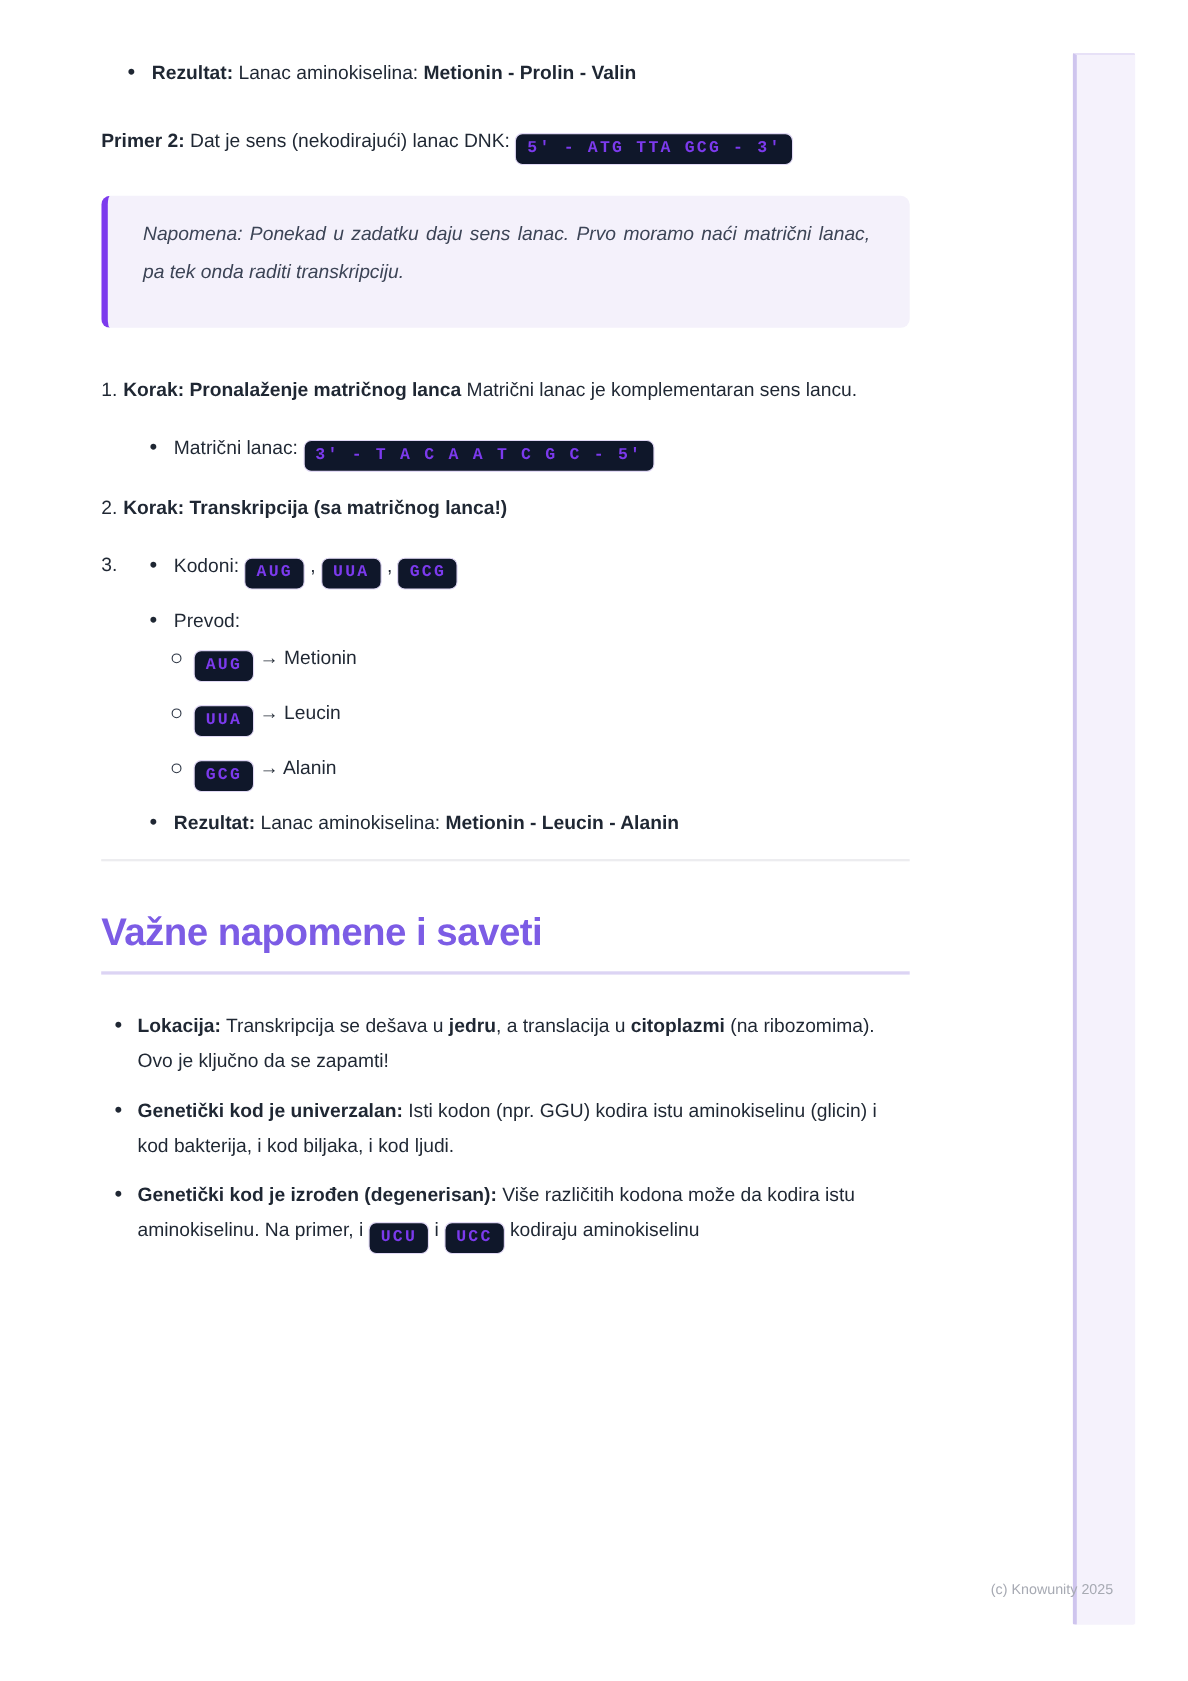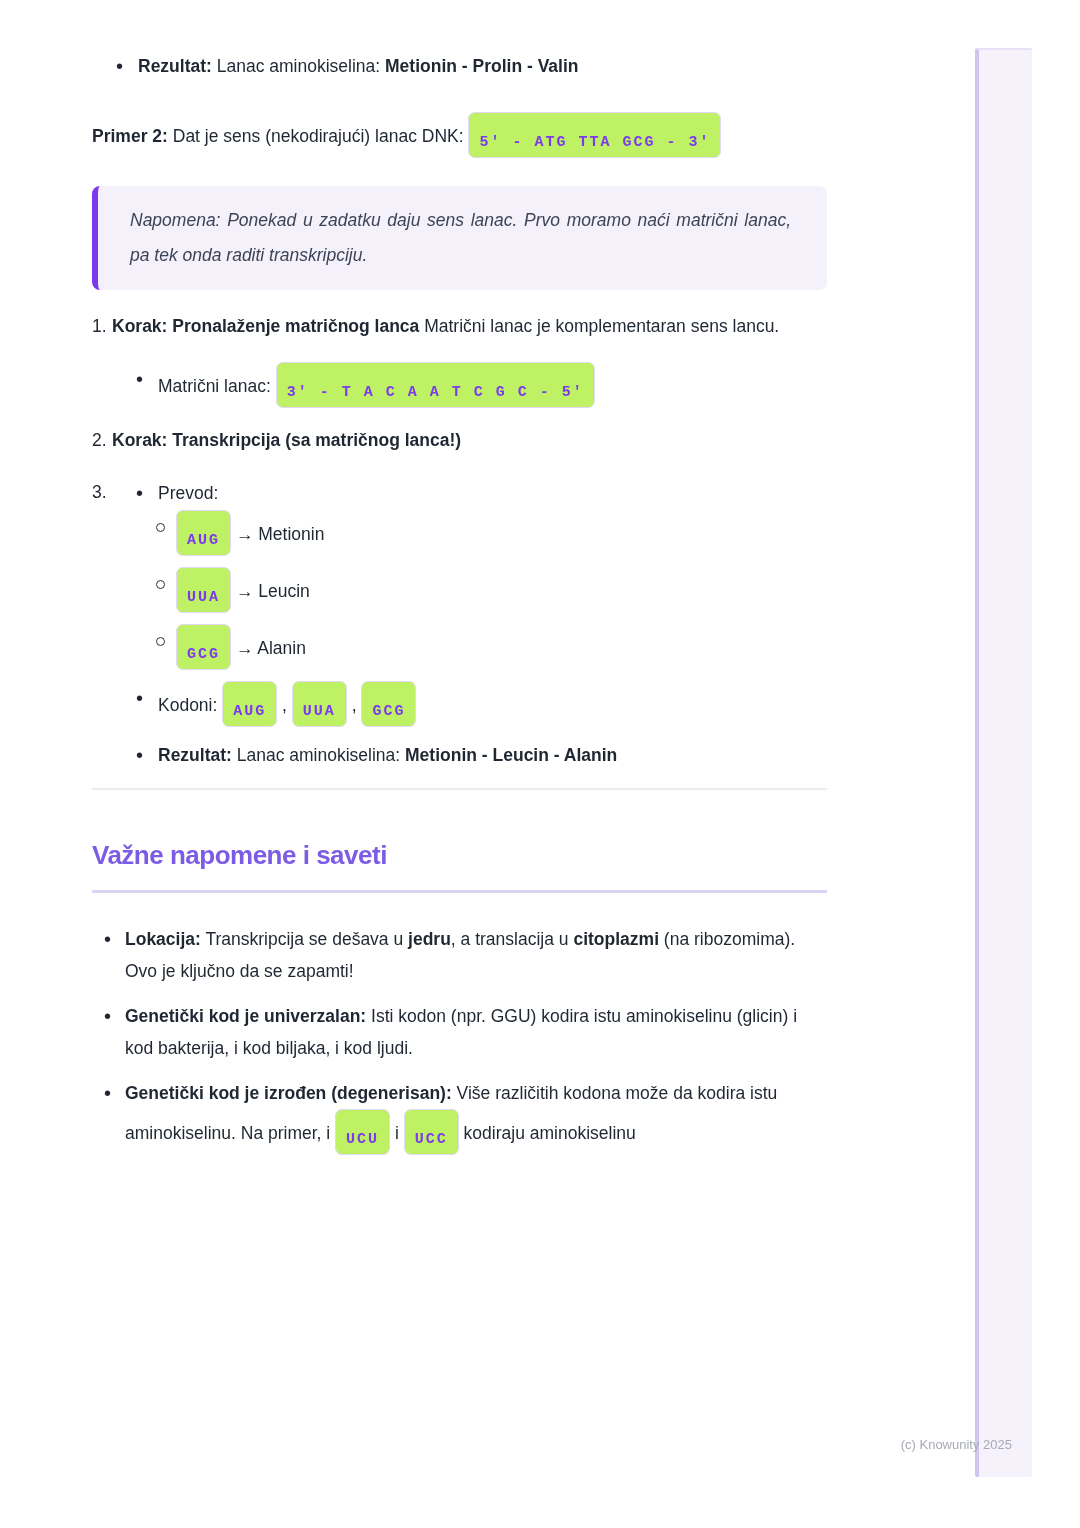--- a/index.html
+++ b/index.html
@@ -17,42 +17,42 @@
   .b { font-weight:700; }
   .i { font-style:italic; }
 
   .chip {
     display:inline-block;
     font-family:"Liberation Mono","DejaVu Sans Mono",monospace;
     font-weight:700;
     font-size:15px;
     letter-spacing:2px;
     color:#7C3AED;
-    background:#bef264;
+    background:#0f172a;
     border:1px solid #E0D8F4;
     border-radius:7px;
-    padding:19px 10px 3px 10px;
+    padding:2px 10px 3px 10px;
     line-height:22px;
     vertical-align:-4px;
     white-space:nowrap;
   }
 
   
   .blist { list-style:none; padding-left:46px; }
   .blist > li { position:relative; line-height:32px; }
   .blist > li::before {
     content:"\2022";
     position:absolute; left:-22px; top:0;
     font-size:20px; line-height:32px; color:#1F2733;
   }
   .chiprow > li { line-height:34px; margin-bottom:11px; }
   .chiprow > li::before { line-height:34px; }
 
   
-  .steps { list-style:none; counter-reset:step; padding-left:20px; margin-top:20px; }
+  .steps { list-style:none; counter-reset:step; padding-left:20px; margin-top:40px; }
   .steps > li { position:relative; margin-bottom:16px; }
   .steps > li::before {
     counter-increment:step;
     content:counter(step) ".";
     position:absolute; left:-20px; top:0; line-height:32px; color:#1F2733;
   }
   .step-title { line-height:32px; }
   .just { text-align:justify; }
   .sub { margin-top:20px; }
 
@@ -68,31 +68,31 @@
   }
 
   .first-list { margin-top:50px; }
   .para-primer { margin-top:30px; line-height:32px; }
 
   .note {
     margin-top:28px;
     background:#F4F1FB;
     border-left:6px solid #7C3AED;
     border-radius:8px;
-    padding:17px 36px 17px 32px;
+    padding:17px 36px 33px 32px;
   }
   .note-text { line-height:35px; color:#3C4456; text-align:justify; }
 
   .row-result { margin-top:8px; }
 
   .divider { border:none; border-top:2px solid #ECECEF; margin-top:10px; }
 
   .h1 {
     margin-top:44px;
-    font-size:26px;
+    font-size:35px;
     font-weight:700;
     letter-spacing:-0.5px;
     color:#7C5CE5;
     border-bottom:3px solid #DCD4F4;
     padding-bottom:14px;
     line-height:42px;
   }
 
   .tips { list-style:none; padding-left:33px; margin-top:30px; }
   .tips > li { position:relative; line-height:32px; margin-bottom:13px; }
@@ -146,29 +146,29 @@
     </li>
 
     <li>
       <p class="step-title"><span class="b">Korak: Transkripcija (sa matričnog lanca!)</span></p>
       <ul class="blist sub chiprow">
       </ul>
     </li>
 
     <li>
       <ul class="blist sub chiprow">
+        <li><span>Kodoni: </span><span class="chip">AUG</span><span> , </span><span class="chip">UUA</span><span> , </span><span class="chip">GCG</span></li>
         <li>
           <span><span>Prevod:</span></span>
           <ul class="circle">
             <li><span class="chip">AUG</span><span> → Metionin</span></li>
             <li><span class="chip">UUA</span><span> → Leucin</span></li>
             <li><span class="chip">GCG</span><span> → Alanin</span></li>
           </ul>
         </li>
-        <li><span>Kodoni: </span><span class="chip">AUG</span><span> , </span><span class="chip">UUA</span><span> , </span><span class="chip">GCG</span></li>
         <li class="row-result"><span class="b">Rezultat:</span><span> Lanac aminokiselina: </span><span class="b">Metionin - Leucin - Alanin</span></li>
       </ul>
     </li>
 
   </ol>
 
   <hr class="divider">
 
   <h1 class="h1">Važne napomene i saveti</h1>
 

